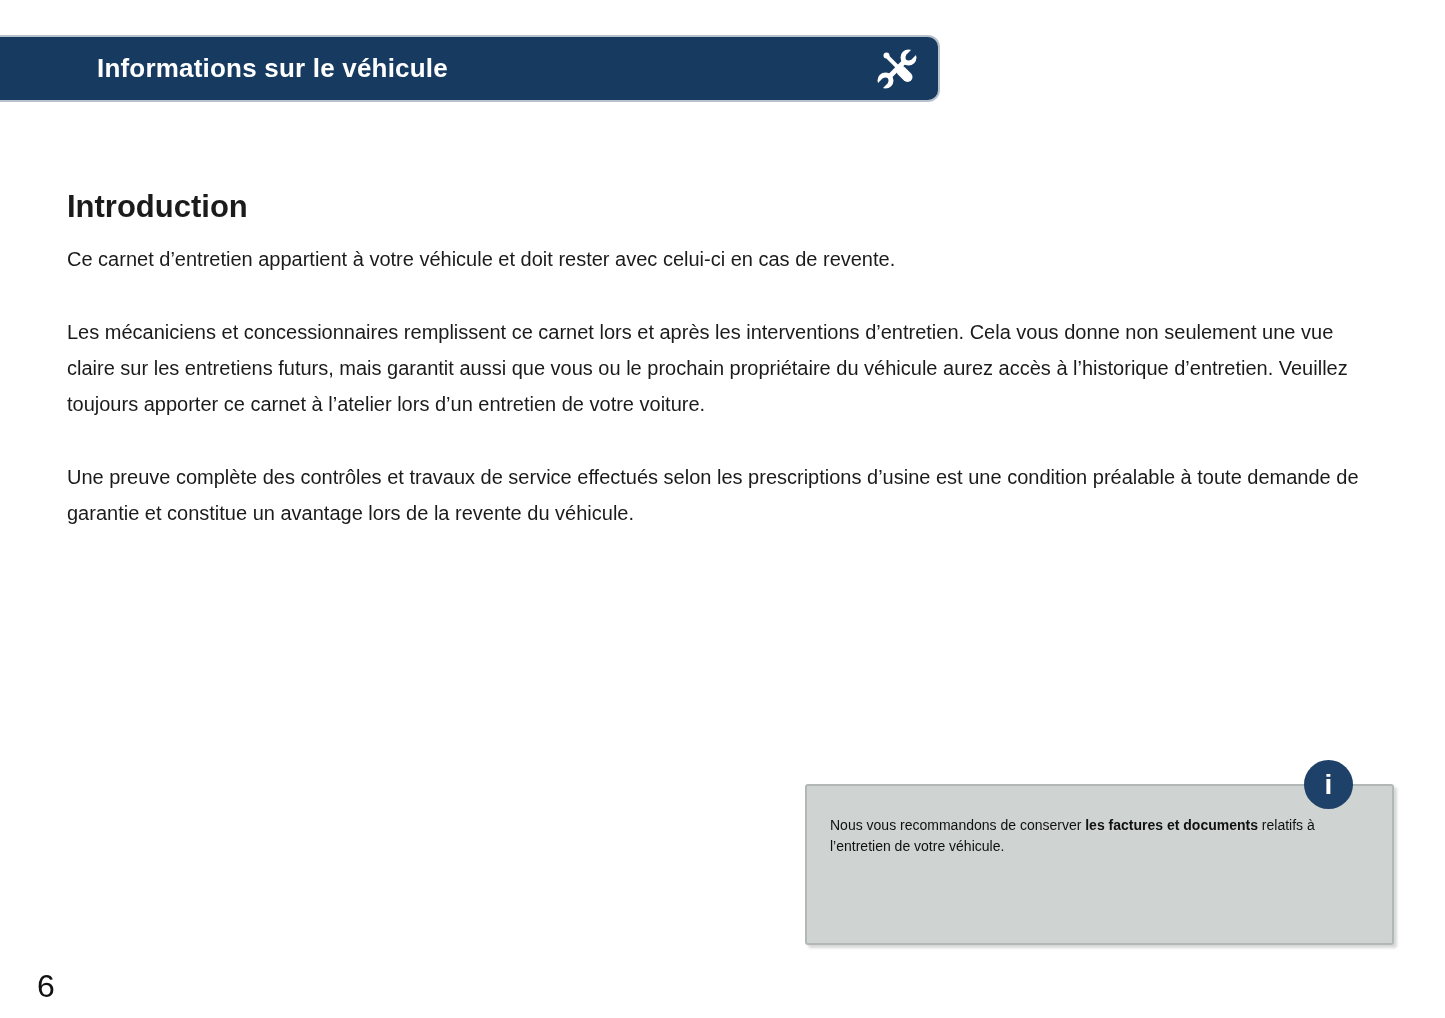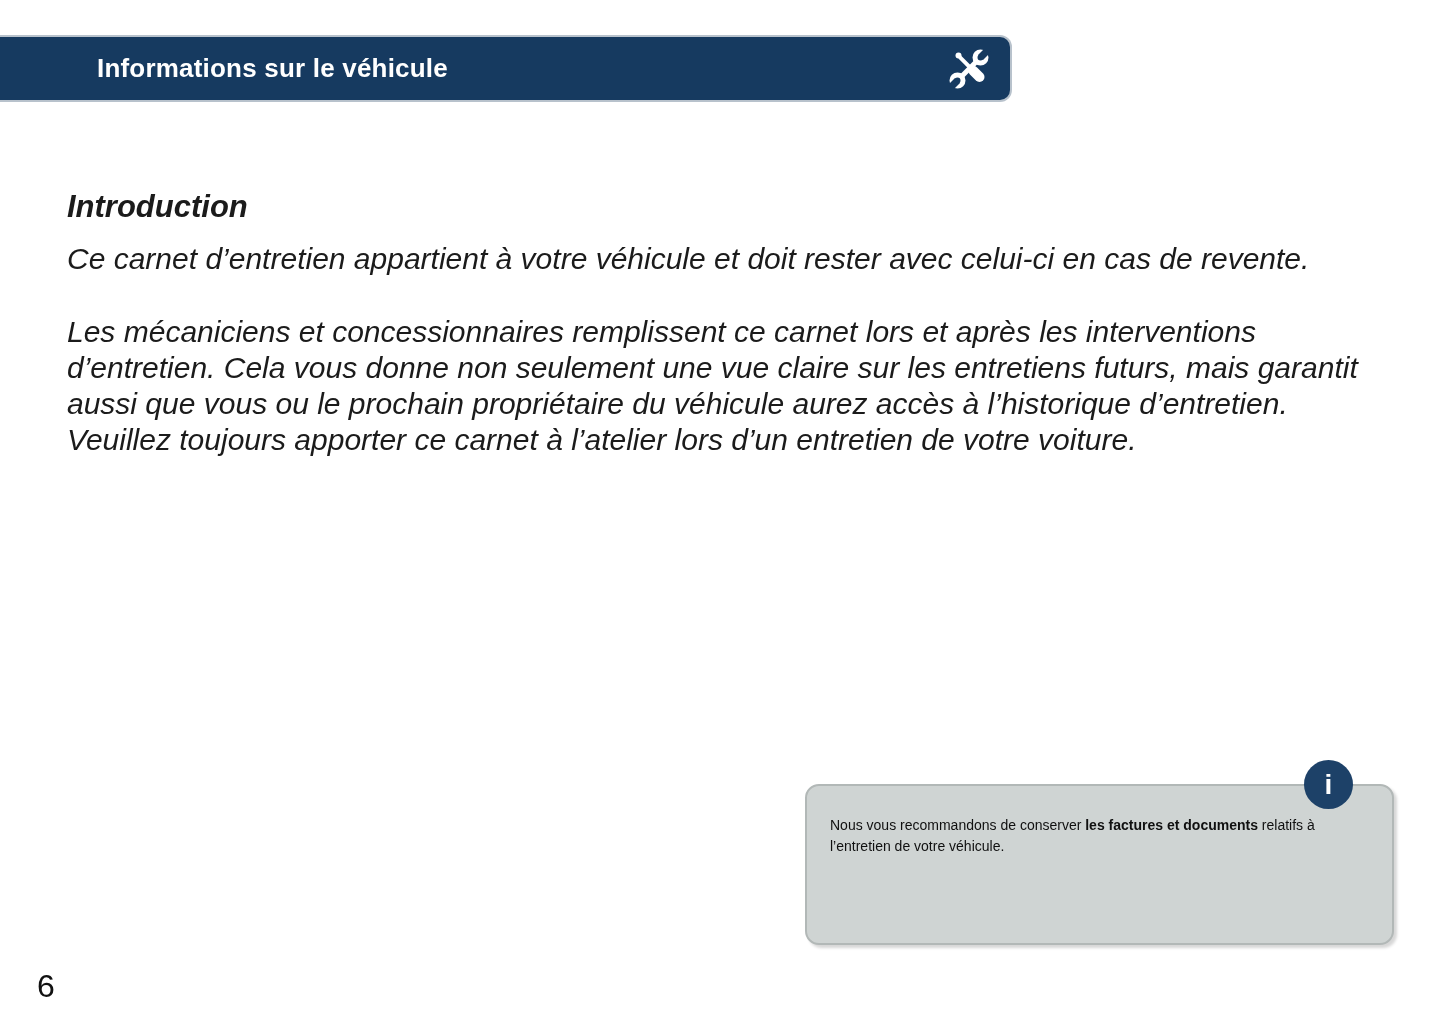--- a/index.html
+++ b/index.html
@@ -20,21 +20,21 @@
     width:1445px;
     height:1018px;
     background:#ffffff;
     overflow:hidden;
   }
 
   
   .header-bar{
     position:absolute;
     left:0; top:35px;
-    width:1012px; height:67px;
+    width:940px; height:67px;
     background:var(--header-bg,#163a60);
     border:2px solid #b8c2cc;
     border-left:none;
     border-radius:0 12px 12px 0;
   }
   .header-title{
     position:absolute;
     left:97px; top:0; height:100%;
     display:flex; align-items:center;
     color:#ffffff;
@@ -49,42 +49,41 @@
     transform:translateY(-50%);
     width:46px; height:46px;
   }
 
   
   .content{
     position:absolute;
     left:67px; top:189px;
     width:1300px;
     color:var(--text,#1b1b1b);
-    font-style:italic;
   }
   .content h1{
     font-size:31px;
     line-height:36px;
     font-weight:bold;
     margin:0 0 16px 0;
   }
   .content p{
-    font-size:30px;
+    font-size:20px;
     line-height:36px;
     margin:12px 0 37px 0;
   }
 
   
   .info-box{
     position:absolute;
     left:805px; top:784px;
     width:589px; height:161px;
     background:var(--info-box-bg,#cfd4d3);
     border:2px solid var(--info-box-border,#b2b8b7);
-    border-radius:14px;
+    border-radius:3px;
     box-shadow:3px 3px 3px rgba(0,0,0,0.16);
     padding:29px 26px 16px 23px;
   }
   .info-box p{
     font-size:14px;
     line-height:21px;
     margin:0 0 17px 0;
     color:#101010;
   }
   .info-circle{
@@ -133,20 +132,21 @@
         <line x1="13.8" y1="11.2" x2="26" y2="23.4" stroke-width="4"></line>
         <line x1="27.5" y1="25" x2="33.5" y2="31" stroke-width="10" stroke-linecap="round"></line>
       </g>
     </svg>
   </div>
 
   <div class="content">
     <h1>Introduction</h1>
     <p>Ce carnet d’entretien appartient à votre véhicule et doit rester avec celui-ci en cas de revente.</p>
     <p>Les mécaniciens et concessionnaires remplissent ce carnet lors et après les interventions d’entretien. Cela vous donne non seulement une vue claire sur les entretiens futurs, mais garantit aussi que vous ou le prochain propriétaire du véhicule aurez accès à l’historique d’entretien. Veuillez toujours apporter ce carnet à l’atelier lors d’un entretien de votre voiture.</p>
+    <p>Une preuve complète des contrôles et travaux de service effectués selon les prescriptions d’usine est une condition préalable à toute demande de garantie et constitue un avantage lors de la revente du véhicule.</p>
   </div>
 
   <div class="info-box">
     <p><span>Nous vous recommandons de conserver </span><strong>les factures et documents</strong><span> relatifs à l’entretien de votre véhicule.</span></p>
   </div>
   <div class="info-circle">i</div>
 
   <div class="page-number">6</div>
 
 </div>

